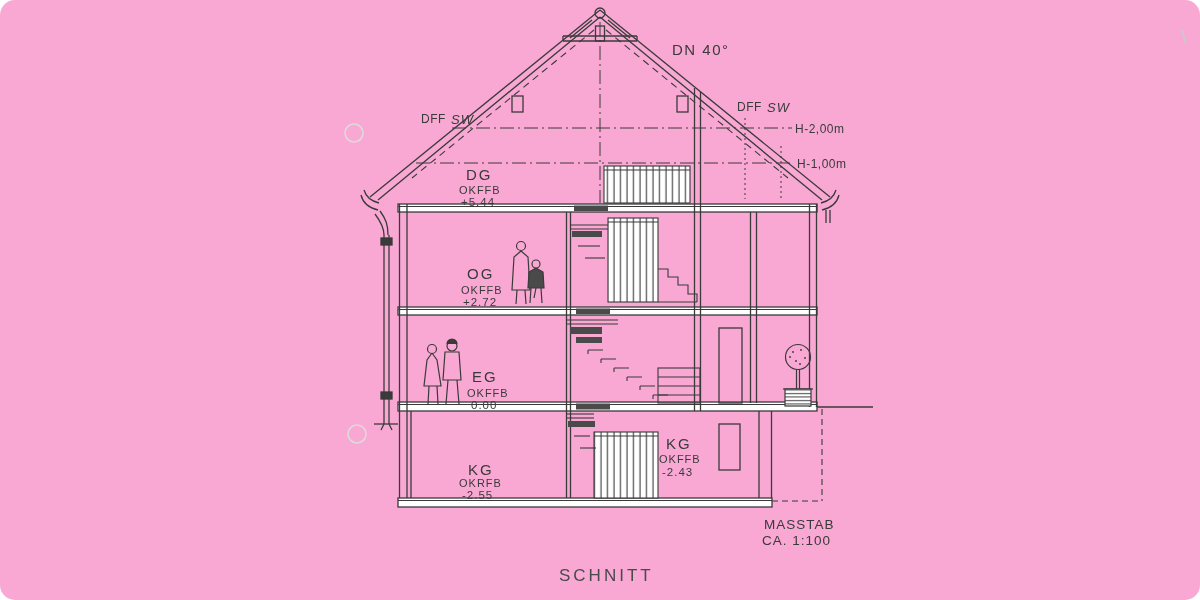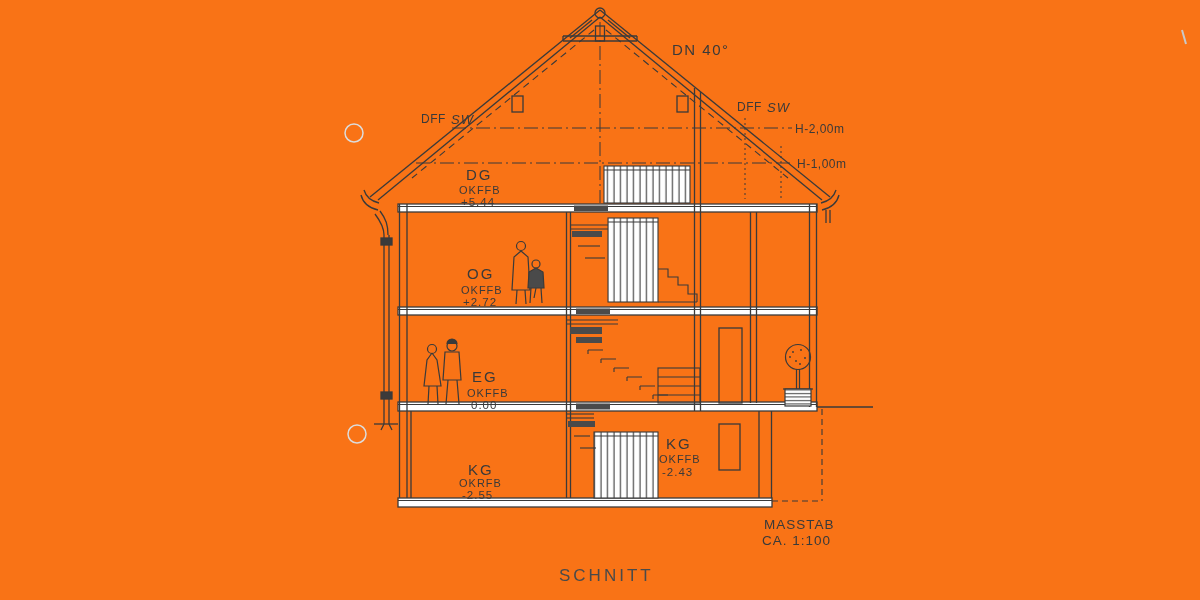--- a/index.html
+++ b/index.html
@@ -1,17 +1,17 @@
 <!DOCTYPE html>
 <html><head>
 <meta charset="utf-8">
 <style>
   html,body{margin:0;padding:0;background:#ffffff;}
-  .page{position:relative;width:1200px;height:600px;background:#f97316;overflow:hidden;
-        font-family:"Liberation Sans", sans-serif;}
+  .page{position:relative;width:1200px;height:600px;background:#f9a8d4;overflow:hidden;
+        font-family:"Liberation Sans", sans-serif;border-radius:15px;}
   svg text{fill:#3a3a3a;font-family:"Liberation Sans", sans-serif;}
   .lvl-name{font-size:15px;letter-spacing:2px;}
   .lvl-datum{font-size:11px;letter-spacing:1px;}
   .lvl-val{font-size:11.5px;letter-spacing:1px;}
   .small-lab{font-size:12px;letter-spacing:0.5px;}
   .script{font-style:italic;font-size:13px;letter-spacing:1px;}
   .title-text{font-size:17px;letter-spacing:3px;fill:#4a4a4a;}
   .scale-text{font-size:13.5px;letter-spacing:1px;}
   .pitch-text{font-size:15px;letter-spacing:1.5px;}
 </style>

